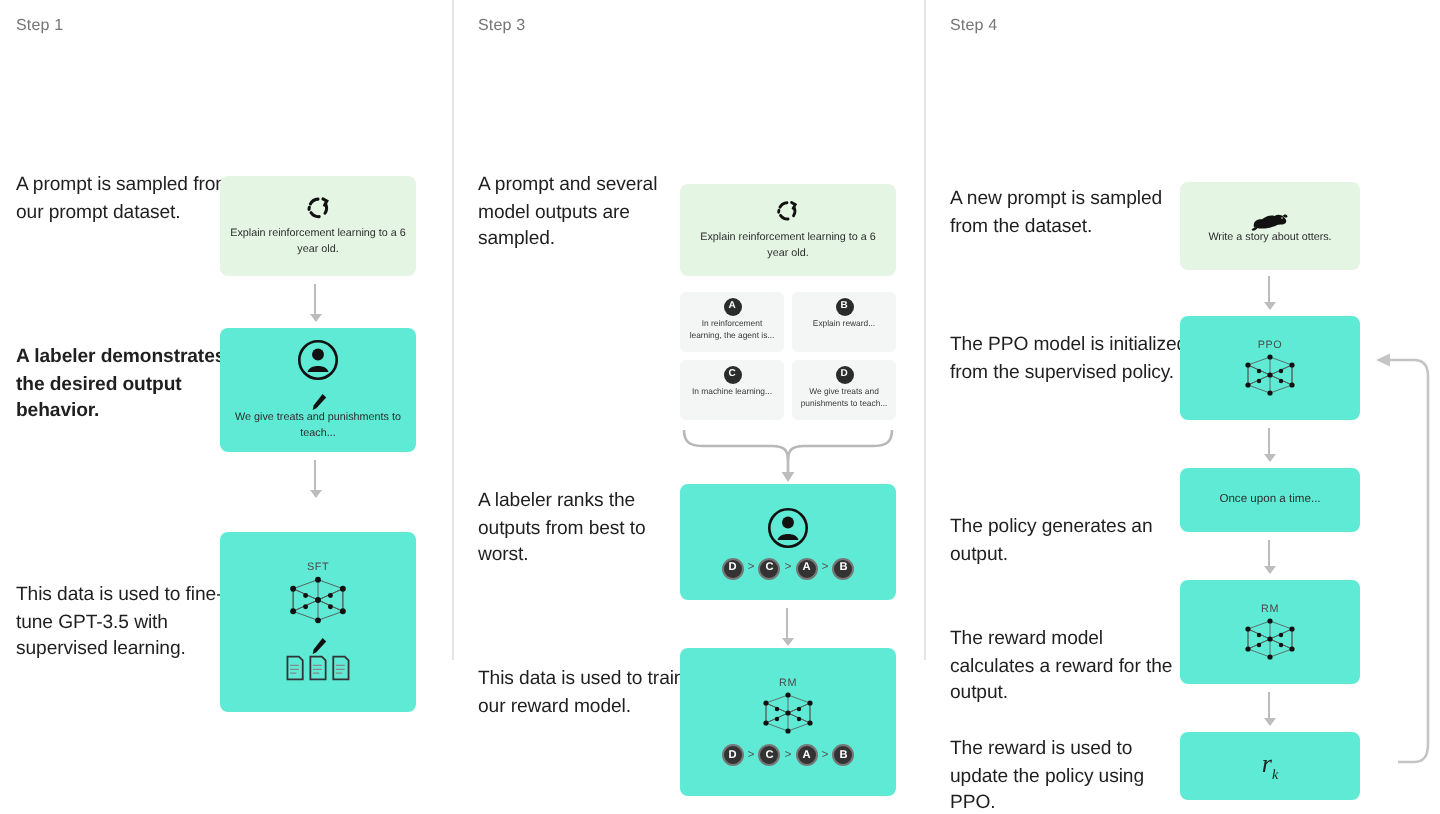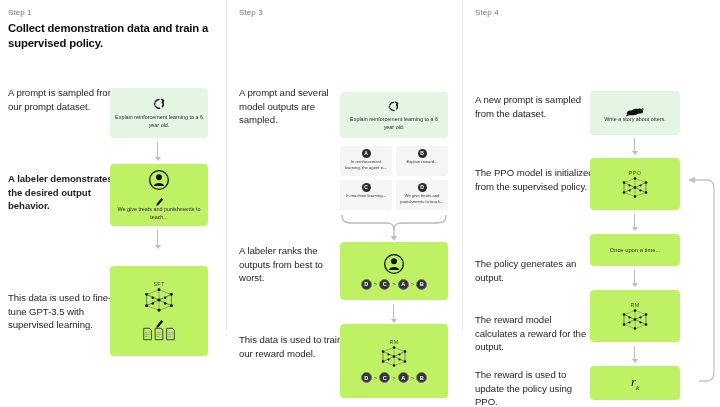--- a/index.html
+++ b/index.html
@@ -36,21 +36,21 @@
     position: absolute;
     font-size: 9.6px; line-height: 1.42; color: #1f1f1f;
     letter-spacing: -.05px;
     width: 108px;
   }
   .col3 .caption { width: 120px; }
 
   
   .box {
     position: absolute;
-    background: #bef264;
+    background: #5eead4;
     border-radius: 4px;
     display: flex; flex-direction: column;
     align-items: center; justify-content: center;
   }
   .box.green { background: #e4f5e4; }
   .box-text {
     font-size: 5.4px; line-height: 1.45; color: #2d2d2d;
     text-align: center; padding: 0 5px; margin-top: 3px;
   }
   .box-title { font-size: 5.4px; color: #4a4a4a; letter-spacing: .3px; }
@@ -103,21 +103,20 @@
   .loop { position: absolute; }
 </style>
 </head>
 <body>
 
 <div id="root">
 
   <div class="column col1">
     <div class="col-inner">
       <div class="step-label">Step 1</div>
-      <div class="step-title">Collect demonstration data and train a supervised policy.</div>
 
       <div class="caption" style="top:78px;left:8px;">A prompt is sampled from our prompt dataset.</div>
       <div class="caption" style="top:164px;left:8px;font-weight:bold;">A labeler demonstrates the desired output behavior.</div>
       <div class="caption" style="top:283px;left:8px;">This data is used to fine-tune GPT-3.5 with supervised learning.</div>
 
       <div class="box green" style="top:80px;left:110px;width:98px;height:50px;">
         <span class="recycle-icon">
           <svg viewBox="0 0 24 24" width="14" height="14">
               <g fill="none" stroke="#111" stroke-width="2.6" stroke-linecap="round">
             <path d="M5.5 8.5 A8 8 0 0 1 12 4.4"></path>

